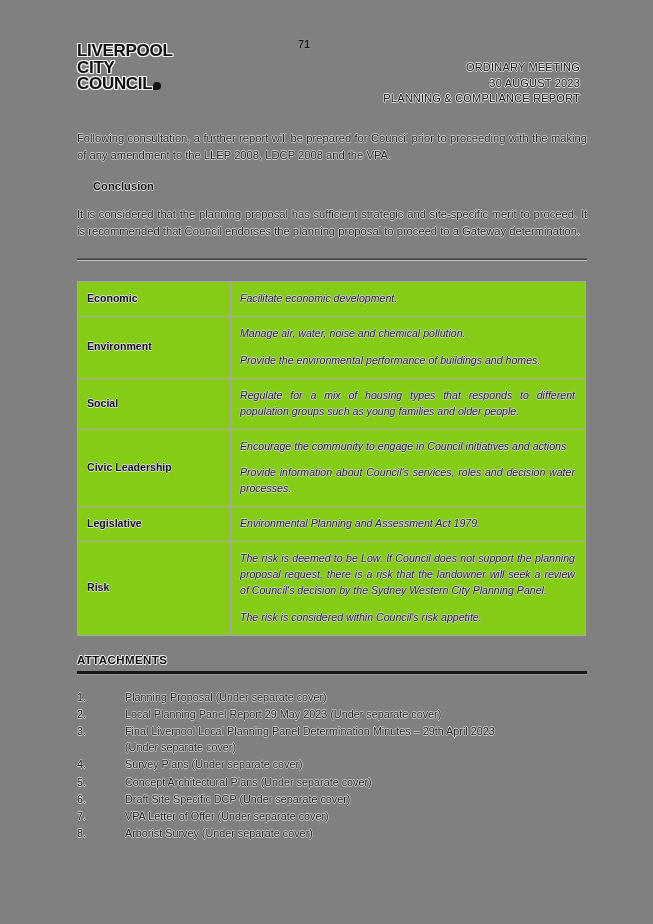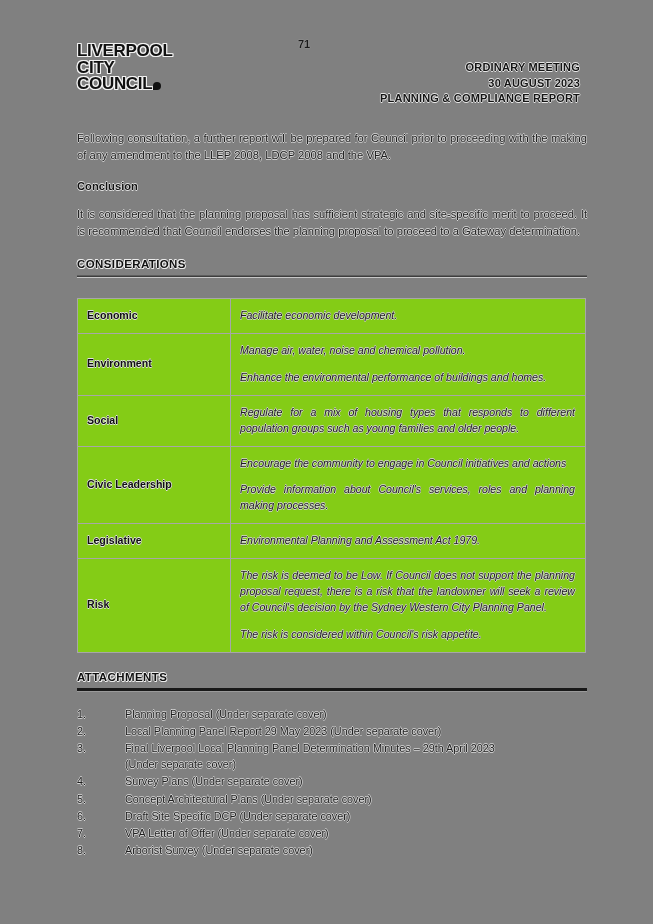--- a/index.html
+++ b/index.html
@@ -68,21 +68,21 @@
     font-weight: bold;
     color: #1a1a1a;
     text-shadow: 0 0 1px #d8d8d8;
   }
 
   .header-right {
     position: absolute;
     right: 73px;
     top: 22px;
     text-align: right;
-    font-weight: bold;
+    font-weight: normal;
     font-size: 11px;
     line-height: 1.42;
     letter-spacing: 0.2px;
     color: #141414;
     text-shadow:
       0.7px 0 0 #e6e6e6, -0.7px 0 0 #e6e6e6,
       0 0.7px 0 #e6e6e6, 0 -0.7px 0 #e6e6e6;
   }
 
   
@@ -96,21 +96,21 @@
     margin: 0 0 14px 0;
     font-size: 11.2px;
     line-height: 1.52;
     color: #1e1e1e;
     text-align: justify;
     text-shadow:
       0.6px 0 0 #d6d6d6, -0.6px 0 0 #d6d6d6,
       0 0.6px 0 #d6d6d6, 0 -0.6px 0 #d6d6d6;
   }
   p.sub-heading {
-    margin: 16px 0 14px 0;
+    margin: 16px 0 14px 16px;
     font-size: 11.2px;
     font-weight: bold;
     color: #111;
     text-shadow:
       0.6px 0 0 #e0e0e0, -0.6px 0 0 #e0e0e0,
       0 0.6px 0 #e0e0e0, 0 -0.6px 0 #e0e0e0;
   }
 
   
   .section {
@@ -224,49 +224,48 @@
 
   <div class="content">
 
     <p class="body">Following consultation, a further report will be prepared for Council prior to proceeding with the making of any amendment to the LLEP 2008, LDCP 2008 and the VPA.</p>
 
     <p class="sub-heading">Conclusion</p>
 
     <p class="body">It is considered that the planning proposal has sufficient strategic and site-specific merit to proceed. It is recommended that Council endorses the planning proposal to proceed to a Gateway determination.</p>
 
     <div class="section">
-      <div class="section-title">CONSIDERATIONS</div>
       <div class="rule-thin"></div>
 
       <table class="considerations-table">
         <tbody>
           <tr>
             <td class="label">Economic</td>
             <td class="value">
               <p>Facilitate economic development.</p>
             </td>
           </tr>
           <tr>
             <td class="label">Environment</td>
             <td class="value">
               <p>Manage air, water, noise and chemical pollution.</p>
-              <p>Enhance the environmental performance of buildings and homes.</p>
+              <p>Provide the environmental performance of buildings and homes.</p>
             </td>
           </tr>
           <tr>
             <td class="label">Social</td>
             <td class="value">
               <p>Regulate for a mix of housing types that responds to different population groups such as young families and older people.</p>
             </td>
           </tr>
           <tr>
             <td class="label">Civic Leadership</td>
             <td class="value">
               <p>Encourage the community to engage in Council initiatives and actions</p>
-              <p>Provide information about Council's services, roles and planning making processes.</p>
+              <p>Provide information about Council's services, roles and decision water processes.</p>
             </td>
           </tr>
           <tr>
             <td class="label">Legislative</td>
             <td class="value">
               <p>Environmental Planning and Assessment Act 1979.</p>
             </td>
           </tr>
           <tr>
             <td class="label">Risk</td>

